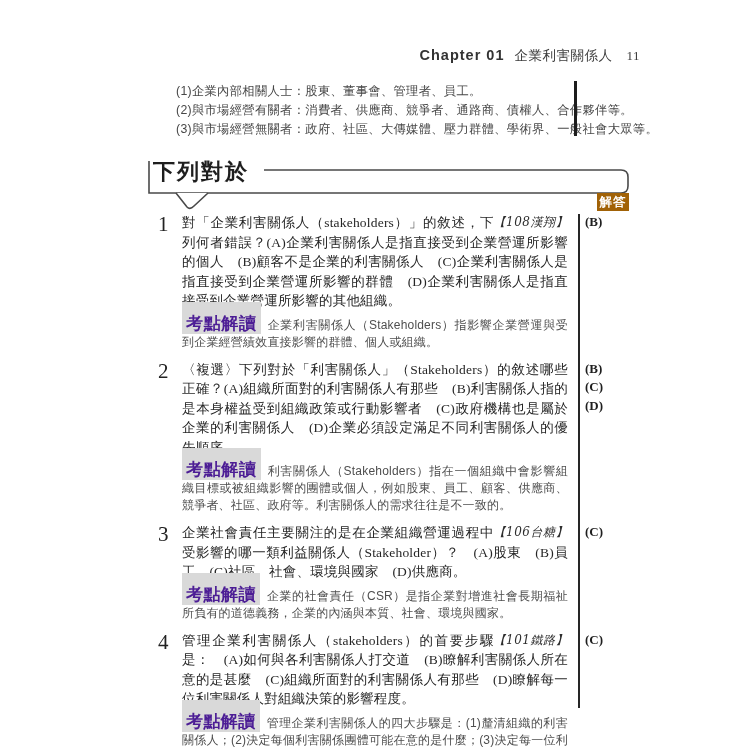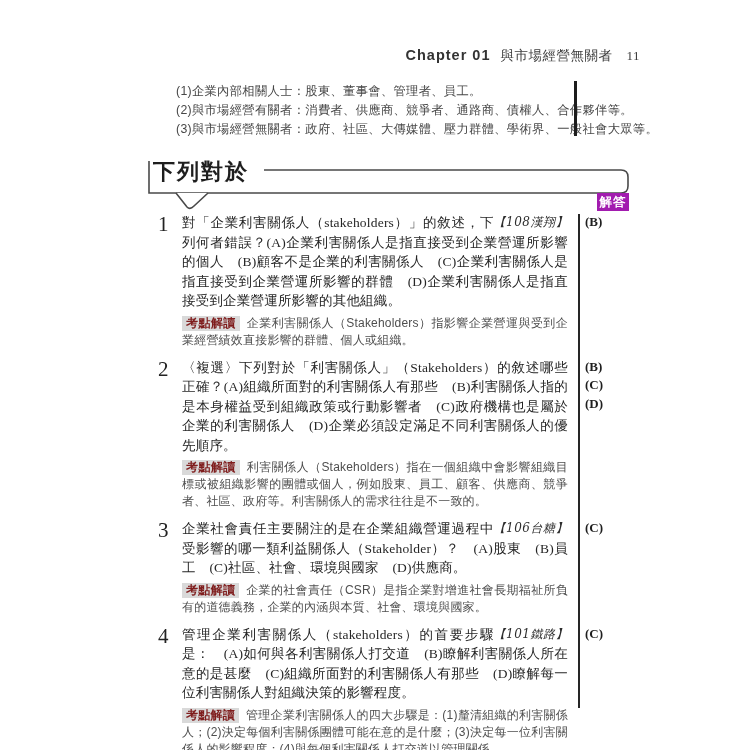--- a/index.html
+++ b/index.html
@@ -20,21 +20,21 @@
   .intro div{white-space:nowrap;}
   .intro-bar{position:absolute;left:574px;top:81px;width:2.5px;height:55px;background:#1d1d1d;}
 
   
   .bubble-svg{position:absolute;left:140px;top:150px;width:500px;height:62px;}
   .sec-title{position:absolute;left:153px;top:157px;font-size:22px;font-weight:bold;
              letter-spacing:2px;color:#1e1e1e;
              font-family:"Liberation Sans","DejaVu Sans",sans-serif;}
 
   
-  .badge{position:absolute;left:597px;top:193px;width:32px;height:18px;background:#a21caf;
+  .badge{position:absolute;left:597px;top:193px;width:32px;height:18px;background:#a16207;
          color:#fff;font-size:12.5px;font-weight:bold;text-align:center;line-height:18px;
          font-family:"Liberation Sans","DejaVu Sans",sans-serif;letter-spacing:1px;}
 
   
   .vsep{position:absolute;left:578px;top:214px;width:1.5px;height:494px;background:#262626;}
 
   
   .qs{position:absolute;left:158px;top:213px;width:472px;}
   .qrow{display:grid;grid-template-columns:24px 386px 62px;margin-bottom:4px;}
   .qnum{font-size:21px;line-height:21px;color:#222;padding-top:1px;
@@ -43,30 +43,30 @@
          letter-spacing:.2px;}
   .source{float:right;font-style:italic;font-size:12px;color:#2e2e2e;
           font-family:"DejaVu Serif","Liberation Serif",serif;letter-spacing:.5px;}
   .acell{padding-left:17px;}
   .ans{font-size:13px;font-weight:bold;line-height:18.5px;color:#1f1f1f;
        font-family:"Liberation Serif","DejaVu Serif",serif;}
 
   
   .kd{margin:2px 0 9px 24px;width:386px;font-family:"Liberation Sans","DejaVu Sans",sans-serif;
       font-size:12px;line-height:17px;color:#4e4e4e;text-align:justify;letter-spacing:.2px;}
-  .kd-label{font-weight:bold;color:#7f1d1d;background:#d9d9d9;padding:0 4px 1px 4px;
-            margin-right:7px;font-size:12px;}
+  .kd-label{font-weight:bold;color:#4c1d95;background:#d9d9d9;padding:12px 4px 1px 4px;
+            margin-right:7px;font-size:17px;}
 </style>
 </head>
 <body>
 
 <div id="page">
 
   <div class="hdr">
-    <span class="chap">Chapter 01</span><span>與市場經營無關者</span><span class="pg">11</span>
+    <span class="chap">Chapter 01</span><span>企業利害關係人</span><span class="pg">11</span>
   </div>
 
   <div class="intro">
     <div>(1)企業內部相關人士：股東、董事會、管理者、員工。</div>
     <div>(2)與市場經營有關者：消費者、供應商、競爭者、通路商、債權人、合作夥伴等。</div>
     <div>(3)與市場經營無關者：政府、社區、大傳媒體、壓力群體、學術界、一般社會大眾等。</div>
   </div>
   <div class="intro-bar"></div>
 
   <svg class="bubble-svg" viewBox="0 0 500 62" xmlns="http://www.w3.org/2000/svg">

